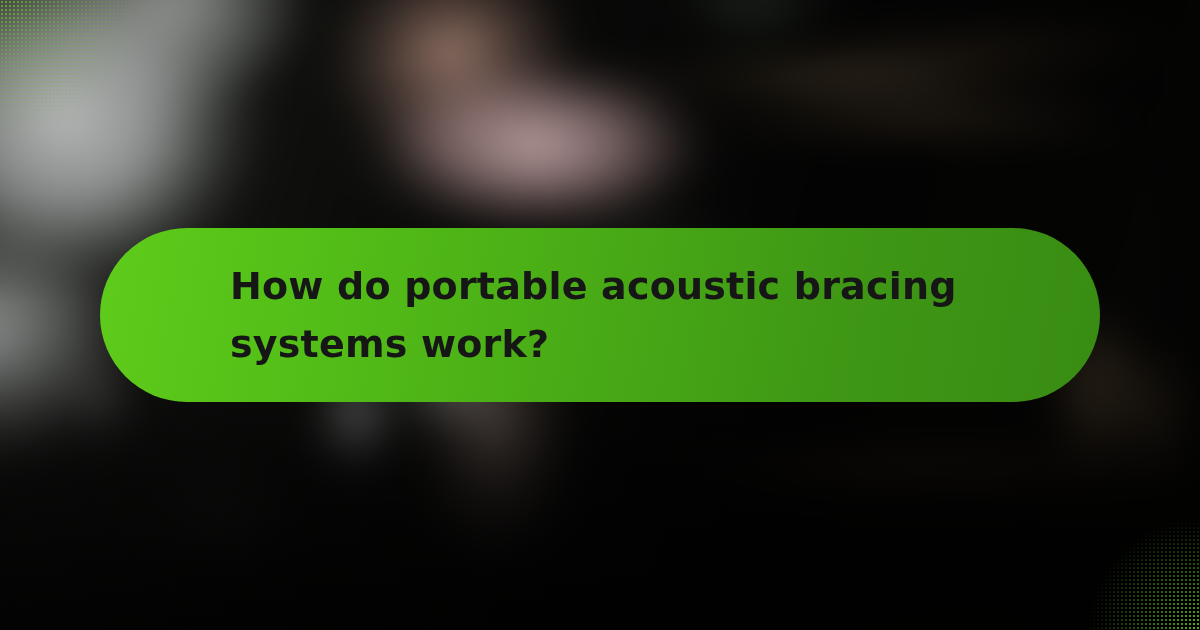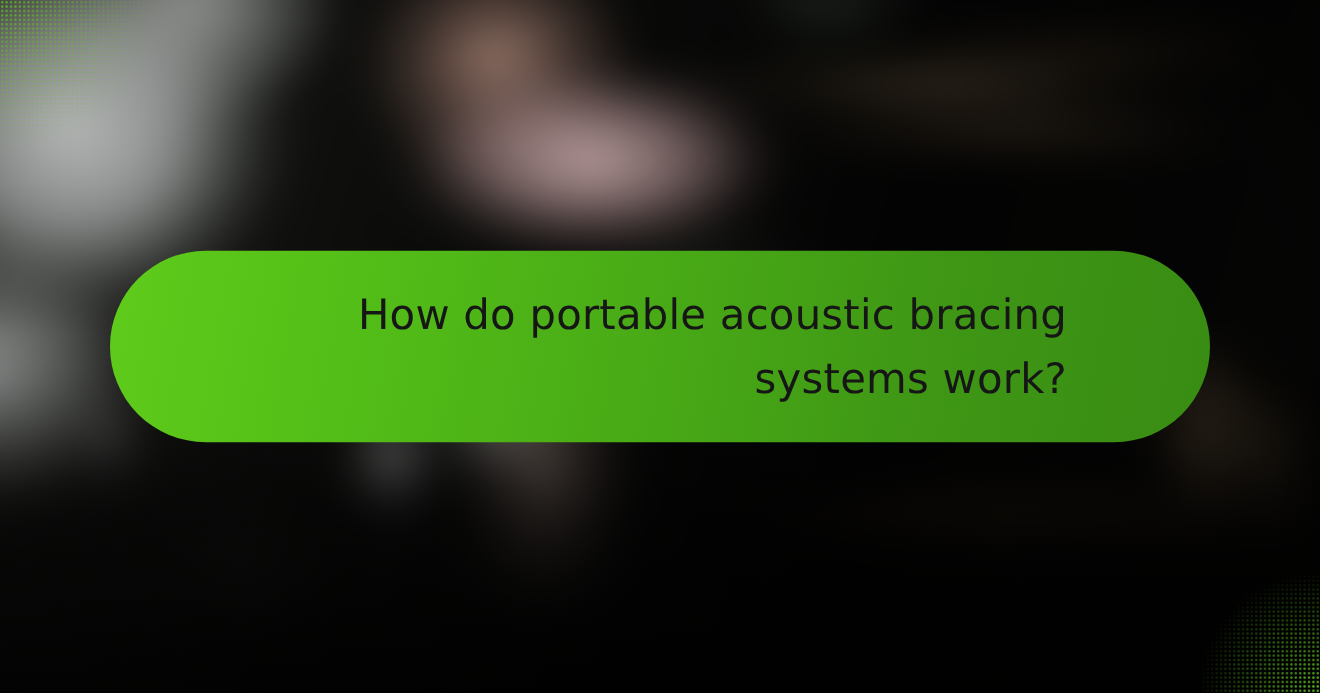--- a/index.html
+++ b/index.html
@@ -93,24 +93,24 @@
   }
   .cta-button {
     width: 100%;
     height: 100%;
     border: none;
     border-radius: 999px;
     background: linear-gradient(100deg, #5fcb1b 0%, #55c118 18%, #49ab16 48%, #3f9715 74%, #388c13 100%);
     color: #161616;
     font-family: "DejaVu Sans", "Liberation Sans", sans-serif;
     font-size: 38px;
-    font-weight: 400;
+    font-weight: 700;
     line-height: 58px;
     letter-spacing: 0.2px;
-    text-align: right;
+    text-align: left;
     display: flex;
     align-items: center;
     justify-content: center;
     padding: 0 120px;
     box-sizing: border-box;
     cursor: pointer;
   }
   .cta-label {
     display: block;
     max-width: 740px;

